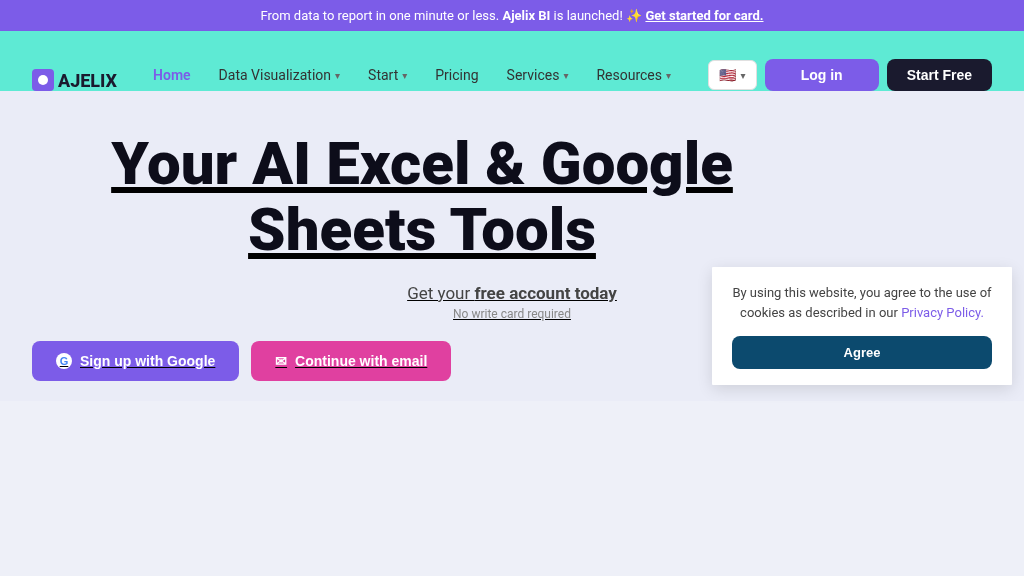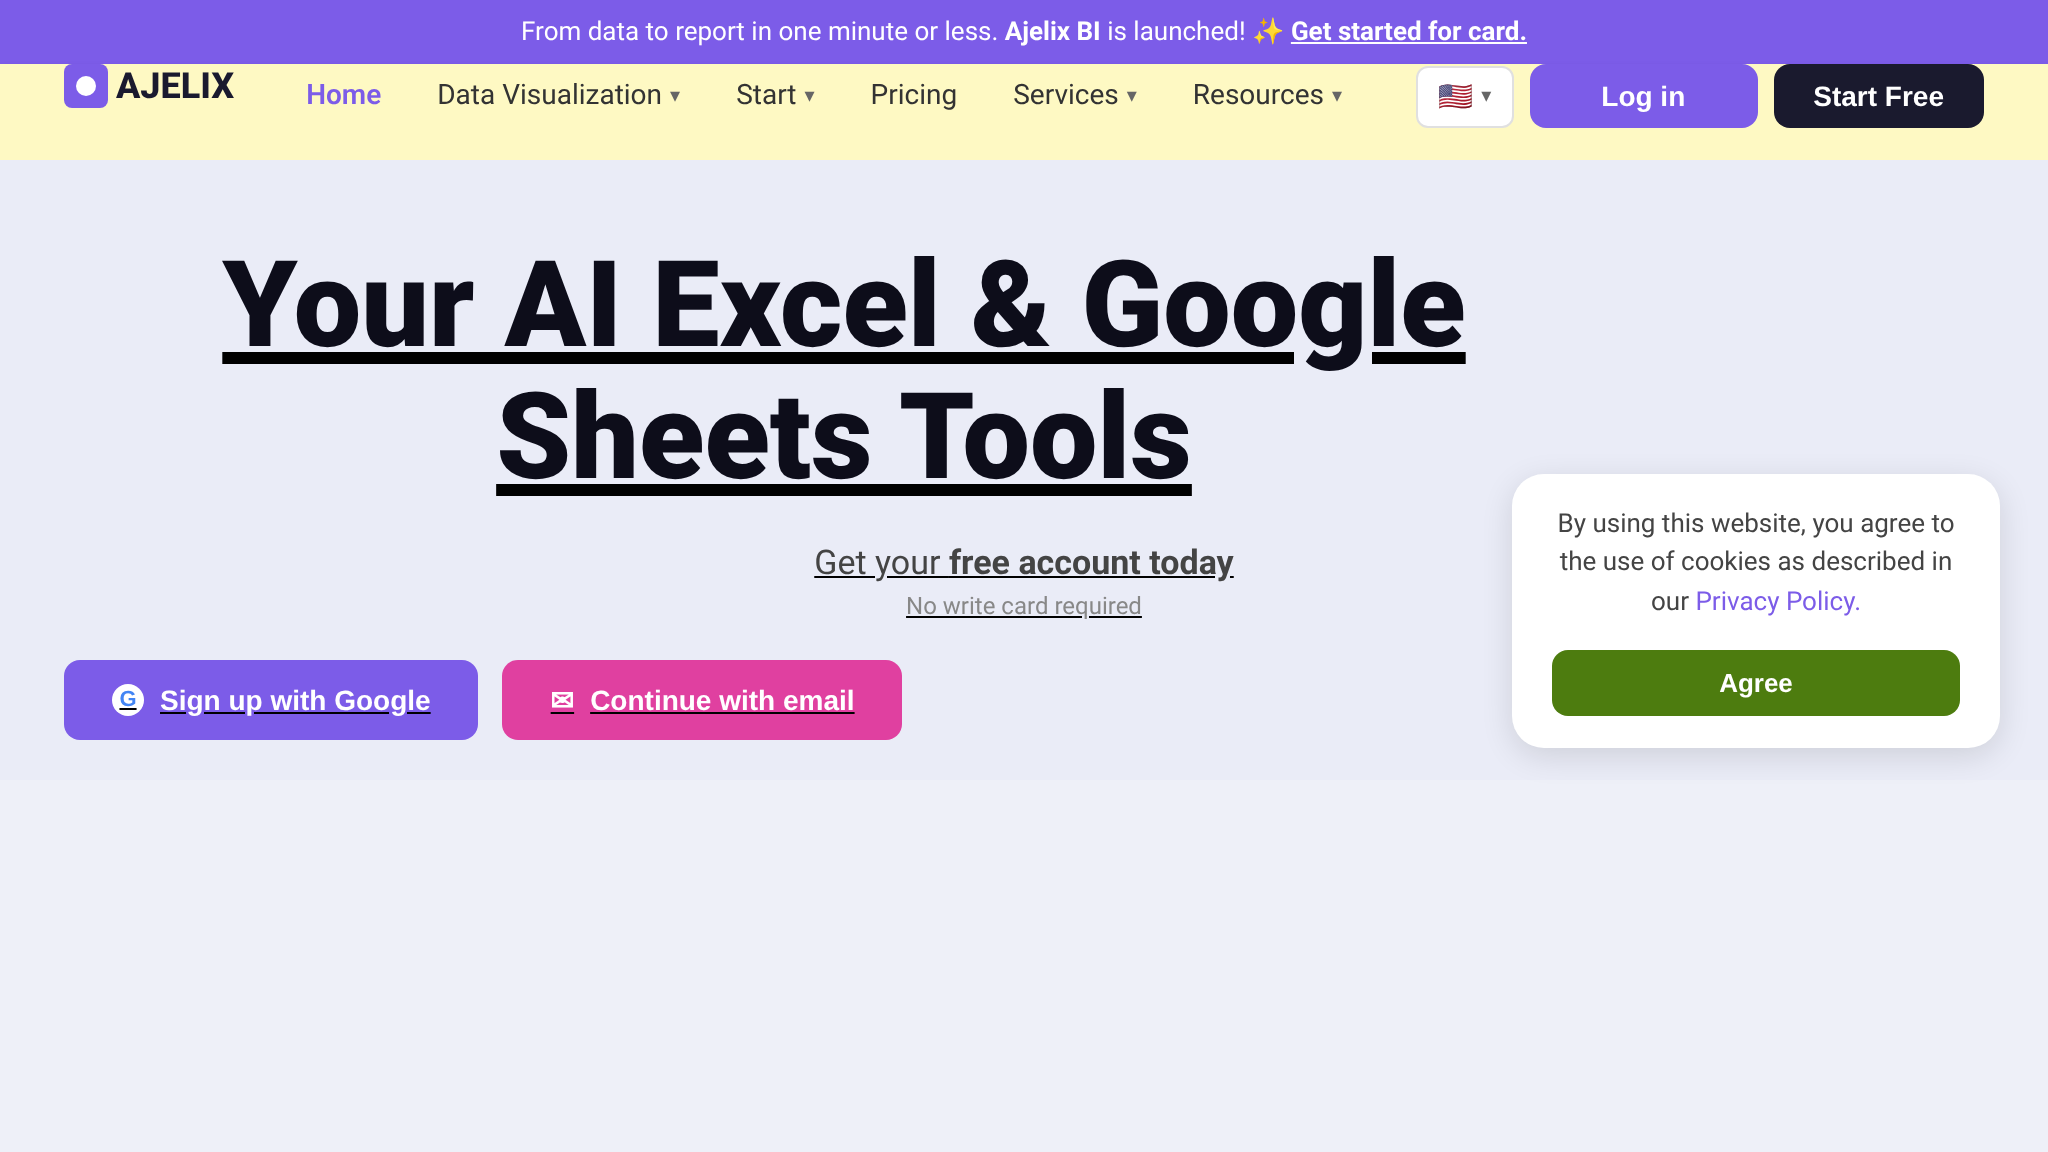--- a/index.html
+++ b/index.html
@@ -11,25 +11,25 @@
       color: white;
       text-align: center;
       padding: 8px 16px;
       font-size: 13px;
     }
     .top-banner a { color: white; font-weight: 700; text-decoration: underline; }
     .top-banner strong { font-weight: 700; }
 
     
     .navbar {
-      background: #fef9c3;
-      display: flex;
-      align-items: flex-start;
+      background: #5eead4;
+      display: flex;
+      align-items: flex-end;
       padding: 0 32px;
-      height: 48px;
+      height: 60px;
       gap: 8px;
       box-shadow: 0 1px 3px rgba(0,0,0,0.06);
     }
     .logo {
       display: flex;
       align-items: center;
       gap: 4px;
       font-weight: 800;
       font-size: 18px;
       color: #1a1a2e;
@@ -168,41 +168,41 @@
       border-radius: 8px;
       font-size: 14px;
       font-weight: 600;
       cursor: pointer;
     }
 
     
     .cookie-banner {
       position: absolute;
       bottom: 16px;
-      right: 24px;
+      right: 12px;
       background: white;
-      border-radius: 16px;
+      border-radius: 1px;
       padding: 16px 20px;
-      width: 244px;
+      width: 300px;
       box-shadow: 0 4px 16px rgba(0,0,0,0.12);
     }
     .cookie-text {
       font-size: 13px;
       color: #444;
       margin-bottom: 14px;
       line-height: 1.5;
     }
     .cookie-text a { color: #7c5ce8; text-decoration: none; }
     .cookie-buttons {
       display: flex;
       gap: 10px;
     }
     .btn-agree {
       padding: 9px 20px;
-      background: #4d7c0f;
+      background: #0c4a6e;
       color: white;
       border: none;
       border-radius: 8px;
       font-size: 13px;
       font-weight: 600;
       cursor: pointer;
       flex: 1;
     }
     .btn-no-thanks {
       padding: 9px 20px;

